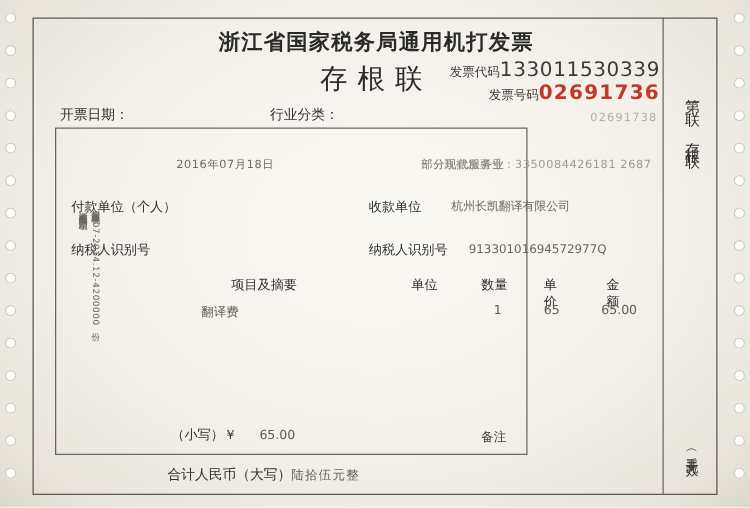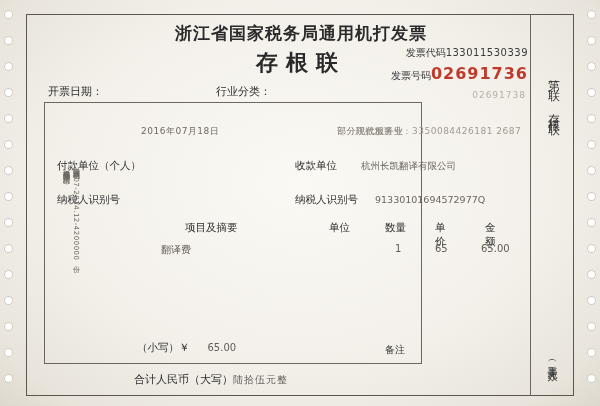--- a/index.html
+++ b/index.html
@@ -73,34 +73,34 @@
     letter-spacing: 1px;
     color: #2a2a2a;
   }
   .title-sub {
     position: absolute;
     left: 190px;
     top: 34px;
     width: 170px;
     text-align: center;
     font-size: 22px;
-    font-weight: bold;
+    font-weight: normal;
     letter-spacing: 8px;
     color: #2a2a2a;
   }
   .code-row {
     position: absolute;
     right: 46px;
     top: 32px;
     font-size: 10px;
     color: #3a3a3a;
     white-space: nowrap;
   }
   .code-row .num {
-    font-size: 10px;
+    font-size: 16px;
     letter-spacing: 0.5px;
   }
   .num-row {
     position: absolute;
     right: 46px;
     top: 50px;
     font-size: 10px;
     color: #3a3a3a;
     white-space: nowrap;
   }

